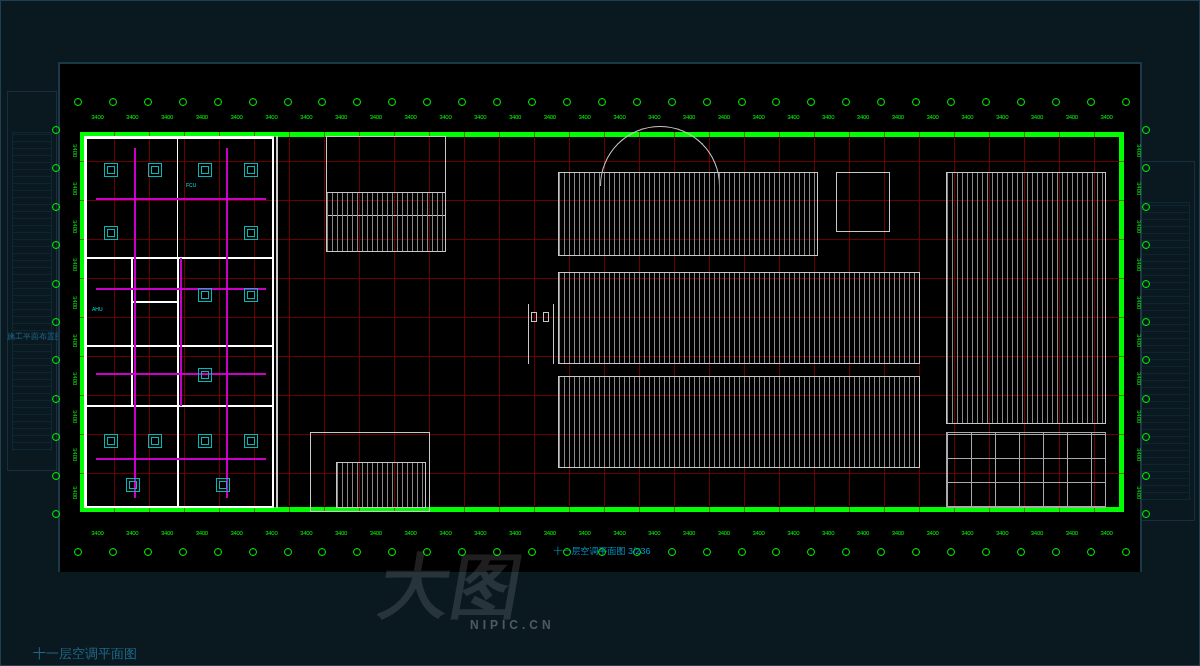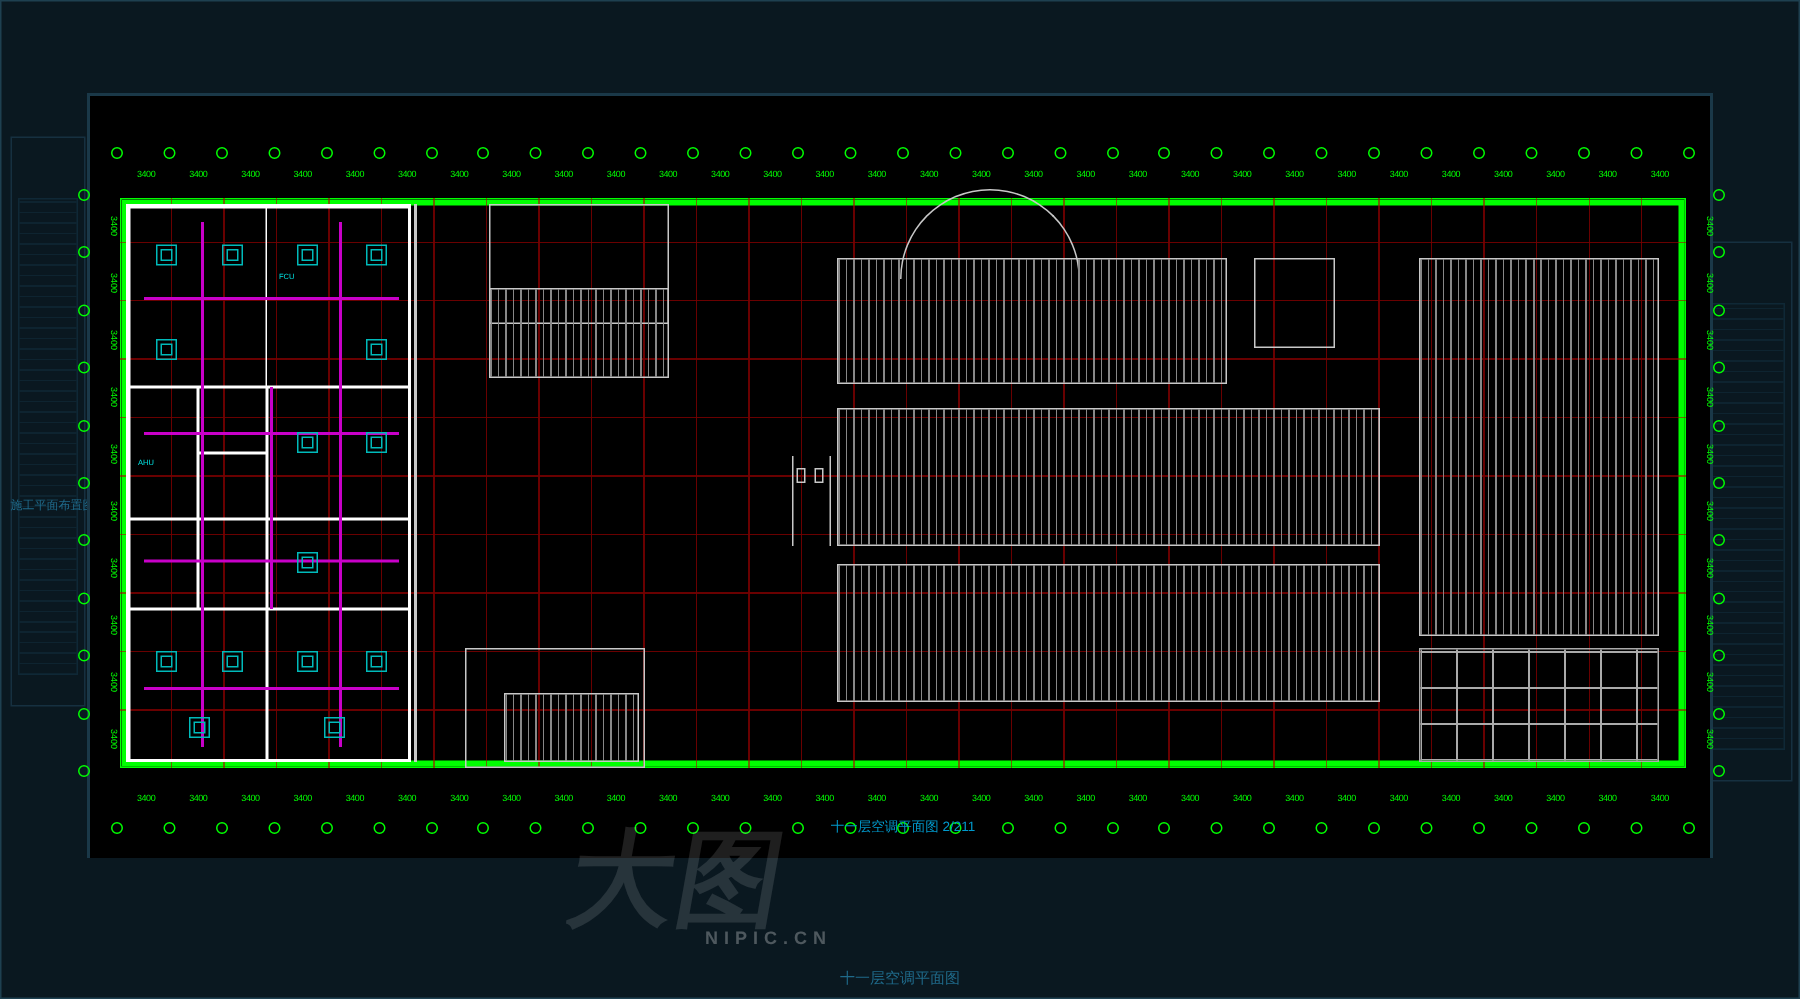--- a/index.html
+++ b/index.html
@@ -144,21 +144,21 @@
     font-size:70px; font-weight:bold; letter-spacing:2px;
     pointer-events:none; transform:skewX(-10deg);
   }
   #wm1{left:380px; top:540px;}
   .wmtext{
     position:absolute; color:rgba(255,255,255,0.28); font-size:12px; letter-spacing:4px;
   }
   #wm2{left:470px; top:618px;font-weight:bold;}
   .bgtitle {
     position:absolute; left:0; right:0; top:644px;
-    text-align:center; color:#1f6a8a; font-size:10px;
+    text-align:left; color:#1f6a8a; font-size:13px;padding-left:32px;
   }
 </style>
 </head>
 <body>
 
 <div class="bg-sheet">
   <div class="bg-mini" id="bg1">
       <div class="binner"></div>
     </div>
   <div class="bg-mini" id="bg2">
@@ -411,18 +411,18 @@
 
     <div class="wregion hatch" style="left:866px;top:40px;width:160px;height:252px"></div>
 
     <div class="tinygrid" style="left:866px;top:300px;width:160px;height:76px"></div>
 
     <div class="vgate" style="left:448px;top:172px;width:26px;height:60px">
       <div class="wregion" style="left:2px;top:8px;width:6px;height:10px"></div>
       <div class="wregion" style="left:14px;top:8px;width:6px;height:10px"></div>
     </div>
 
-    <div class="title">十一层空调平面图 2/211</div>
+    <div class="title">十一层空调平面图 3/236</div>
   </div>
 </div>
 
 <div class="wm" id="wm1">大图</div>
 <div class="wmtext" id="wm2">NIPIC.CN</div>
 
 </body></html>

